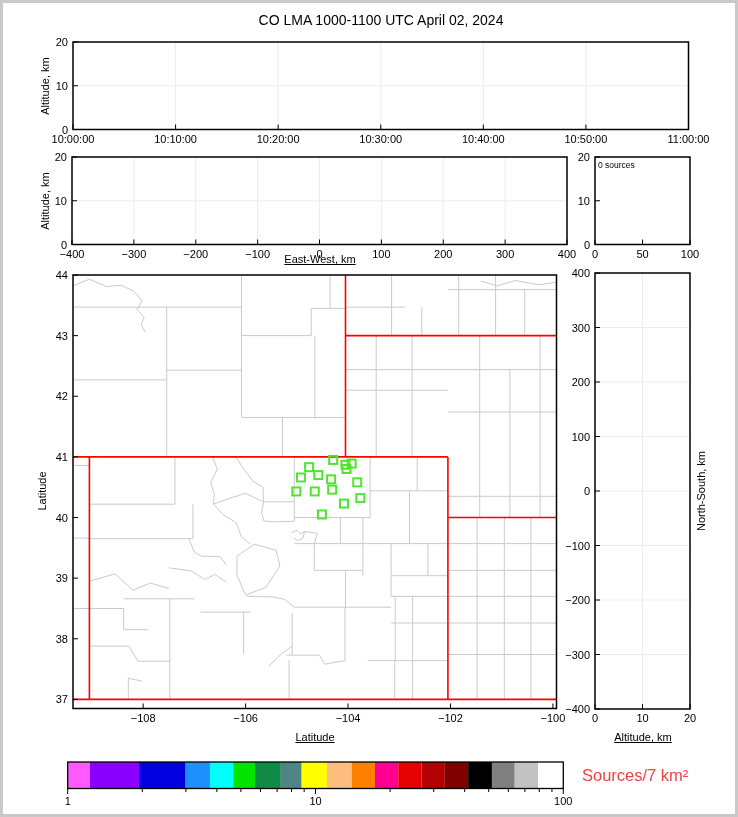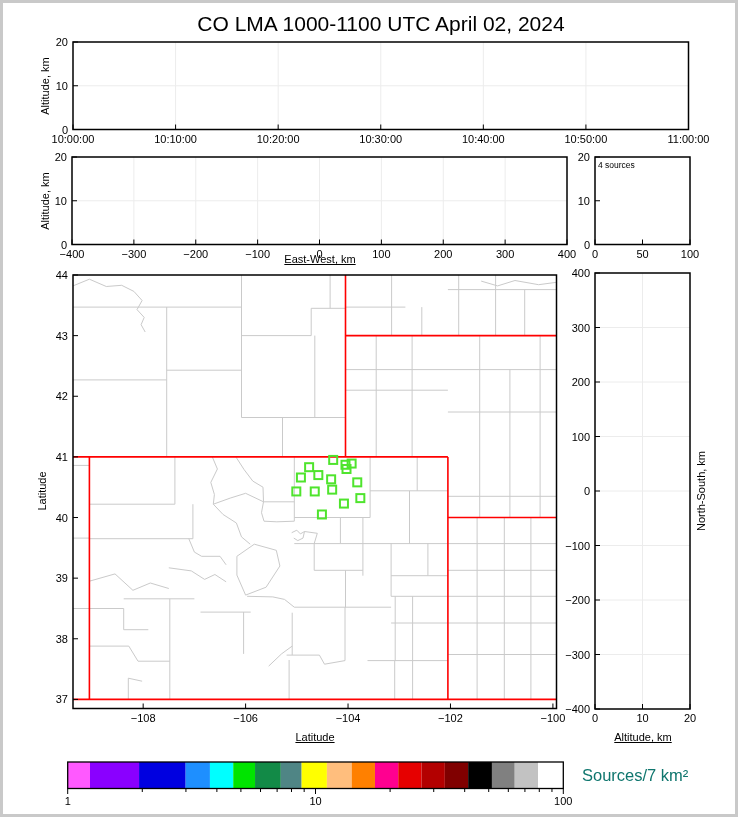--- a/index.html
+++ b/index.html
@@ -3,23 +3,23 @@
 <meta charset="utf-8">
 <style>
   html,body{margin:0;padding:0;background:#ffffff;}
   .shot{position:relative;width:738px;height:817px;background:#ffffff;
         box-shadow:inset 0 0 0 3px #c9c9c9;overflow:hidden;
         font-family:"Liberation Sans",sans-serif;color:#000;}
   svg{position:absolute;left:0;top:0;}
   .lbl{position:absolute;font-size:11px;color:#000;white-space:nowrap;line-height:1;}
   .rot{transform:translate(-50%,-50%) rotate(-90deg);}
   .ctr{transform:translateX(-50%);text-decoration:underline;}
-  .title{position:absolute;font-size:21px;color:#000;white-space:nowrap;transform:translateX(-50%);}
+  .title{position:absolute;font-size:14px;color:#000;white-space:nowrap;transform:translateX(-50%);}
   .annot{position:absolute;font-size:8.5px;color:#000;white-space:nowrap;}
-  .cblabel{position:absolute;font-size:16.5px;color:#0f766e;white-space:nowrap;}
+  .cblabel{position:absolute;font-size:16.5px;color:#ef4444;white-space:nowrap;}
 </style>
 </head>
 <body>
 
 <div class="shot">
   <svg id="plot" width="738" height="817" viewBox="0 0 738 817">
       <line x1="73" y1="129.5" x2="73" y2="124.5" stroke="#000" stroke-width="1"></line>
       <text x="73" y="142.5" text-anchor="middle" font-size="11" font-family="&quot;Liberation Sans&quot;, sans-serif" fill="#000">10:00:00</text>
       <line x1="175.58333333333331" y1="42" x2="175.58333333333331" y2="129.5" stroke="#ececec" stroke-width="1"></line>
       <line x1="175.58333333333331" y1="129.5" x2="175.58333333333331" y2="124.5" stroke="#000" stroke-width="1"></line>
@@ -311,21 +311,21 @@
       <text x="563.3000000000001" y="804.5" text-anchor="middle" font-size="11" font-family="&quot;Liberation Sans&quot;, sans-serif" fill="#000">100</text>
     </svg>
 
   <div class="title" style="left:381px;top:12px">CO LMA 1000-1100 UTC April 02, 2024</div>
 
   <div class="lbl rot" style="left:45px;top:86px">Altitude, km</div>
 
   <div class="lbl rot" style="left:45px;top:201px">Altitude, km</div>
   <div class="lbl ctr" style="left:320px;top:254px">East-West, km</div>
 
-  <div class="annot" style="left:598px;top:160px">4 sources</div>
+  <div class="annot" style="left:598px;top:160px">0 sources</div>
 
   <div class="lbl rot" style="left:42px;top:491px">Latitude</div>
   <div class="lbl ctr" style="left:315px;top:732px">Latitude</div>
 
   <div class="lbl ctr" style="left:643px;top:732px">Altitude, km</div>
   <div class="lbl rot" style="left:701px;top:491px">North-South, km</div>
 
   <div class="cblabel" style="left:582px;top:766px">Sources/7 km²</div>
 </div>
 

